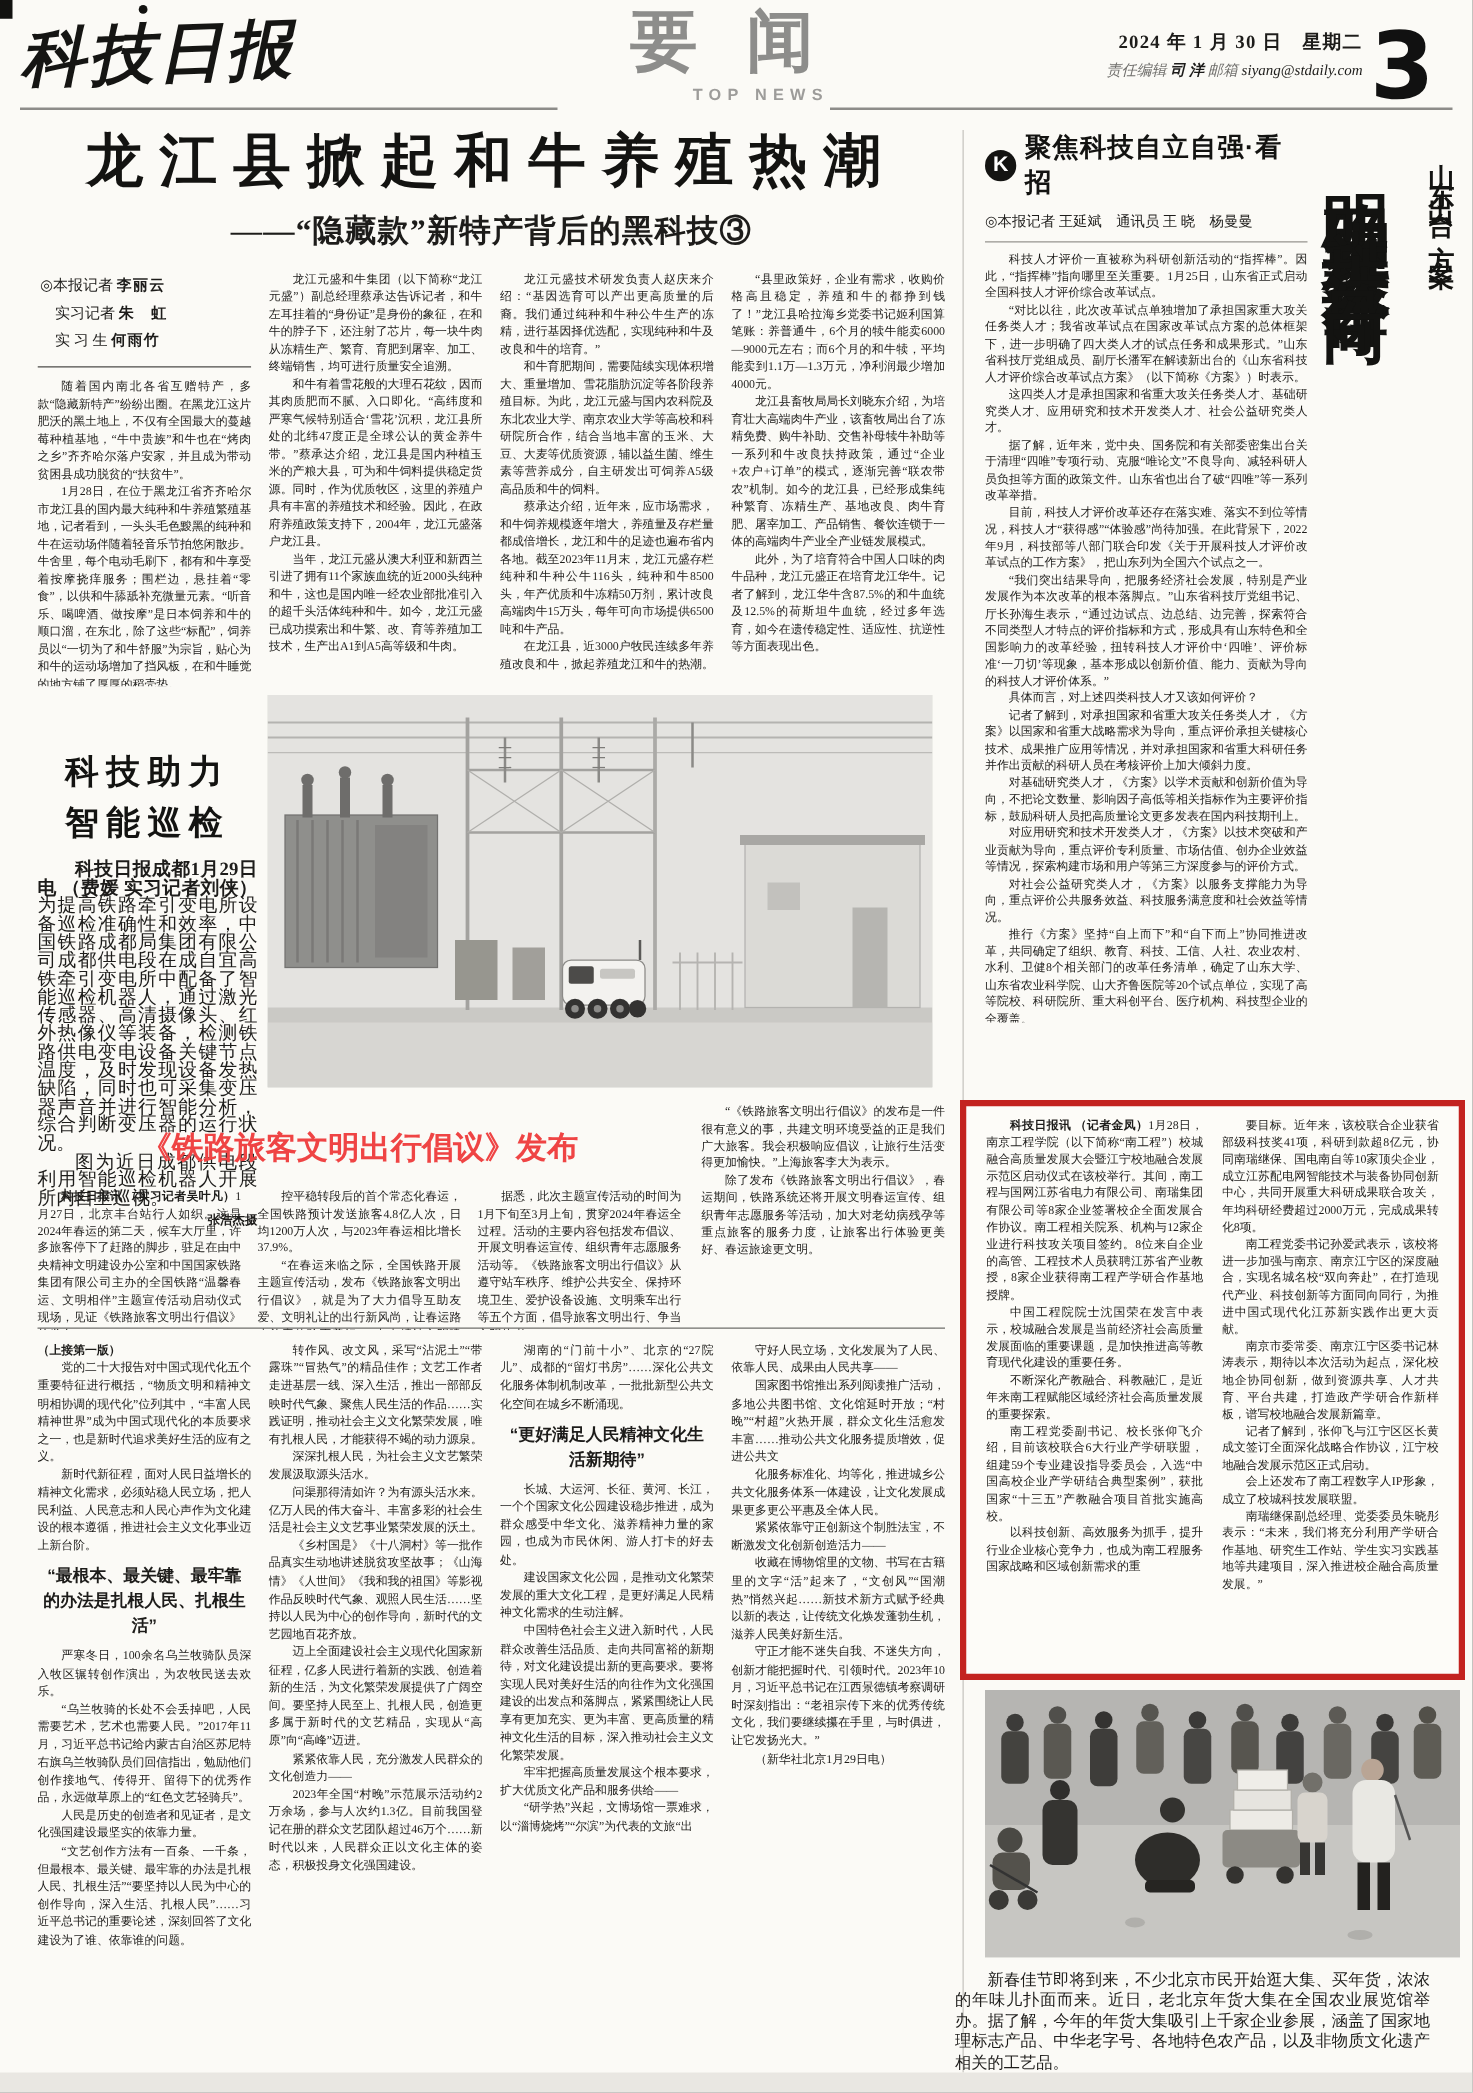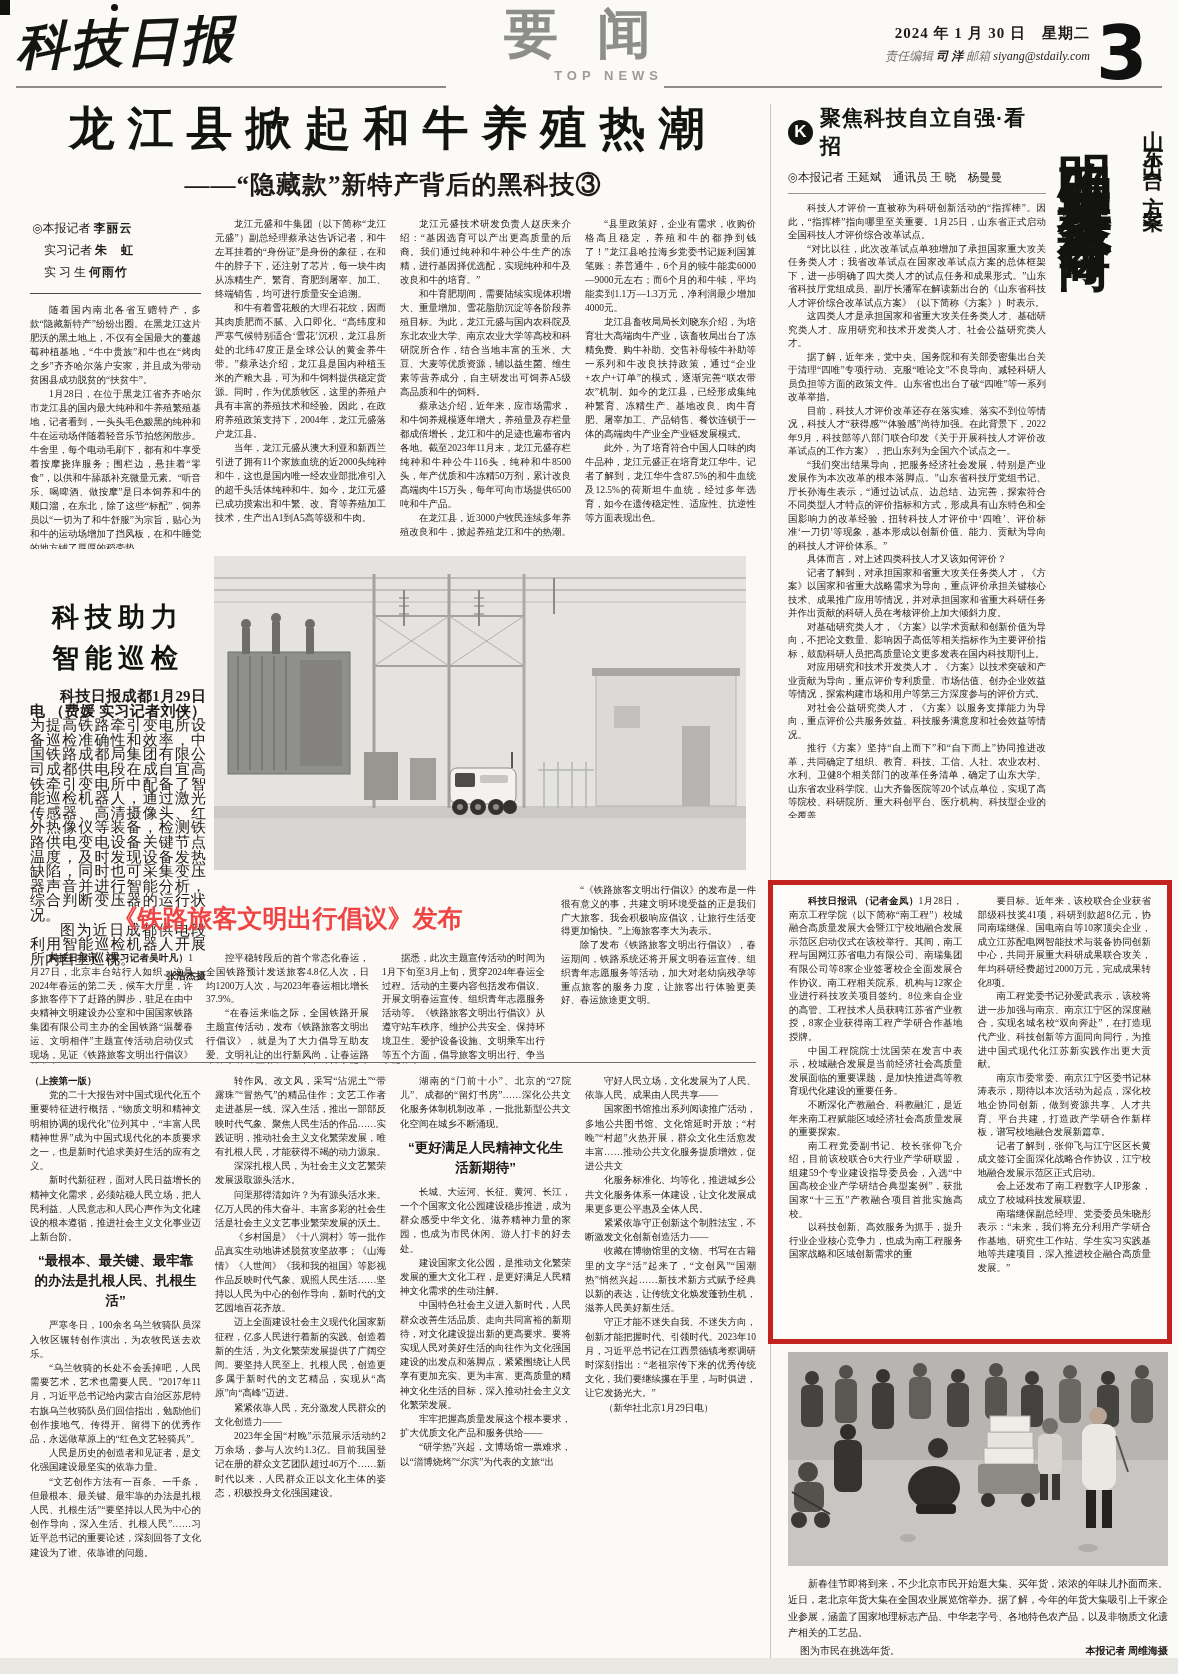--- a/index.html
+++ b/index.html
@@ -87,21 +87,21 @@
 
   
   .njit{position:absolute;left:768px;top:880px;width:404px;height:464px;border:5px solid #c3231f;
         background:#fdfcf8;box-sizing:border-box;padding:10px 16px;}
   .njit-headline{font-size:22.5px;line-height:34px;font-weight:900;text-align:center;white-space:nowrap;
                  margin:4px 0 10px;color:#131311;}
   .njit-cols{display:flex;gap:15px;height:382px;overflow:hidden;}
   .njit-cols .col{flex:1;font-size:9.5px;line-height:13.6px;overflow:hidden;}
 
   
-  .market-caption{position:absolute;left:788px;top:1576px;width:380px;font-size:10px;line-height:16.4px;}
+  .market-caption{position:absolute;left:764px;top:1576px;width:380px;font-size:13px;line-height:16.4px;}
   .caption-foot{display:flex;justify-content:space-between;margin-top:1px;margin-left:12px;}
   .caption-foot .credit{font-weight:bold;}
 
   .footer-strip{position:absolute;left:0;top:1658px;width:1178px;height:16px;background:#e9e7e2;}
 </style>
 </head>
 <body>
 
 <div class="page">
 

